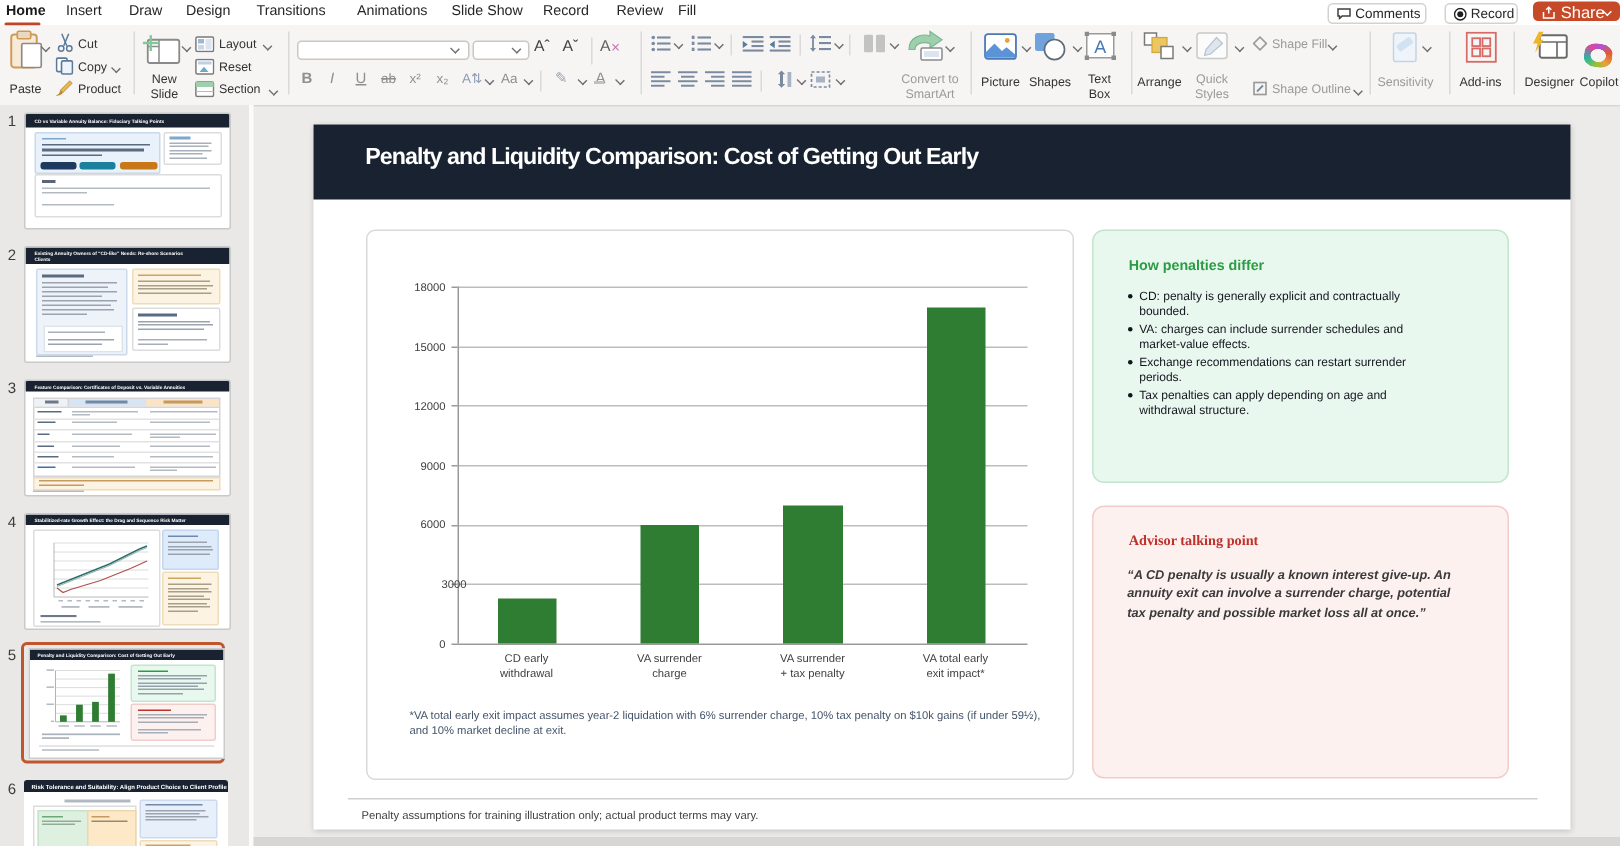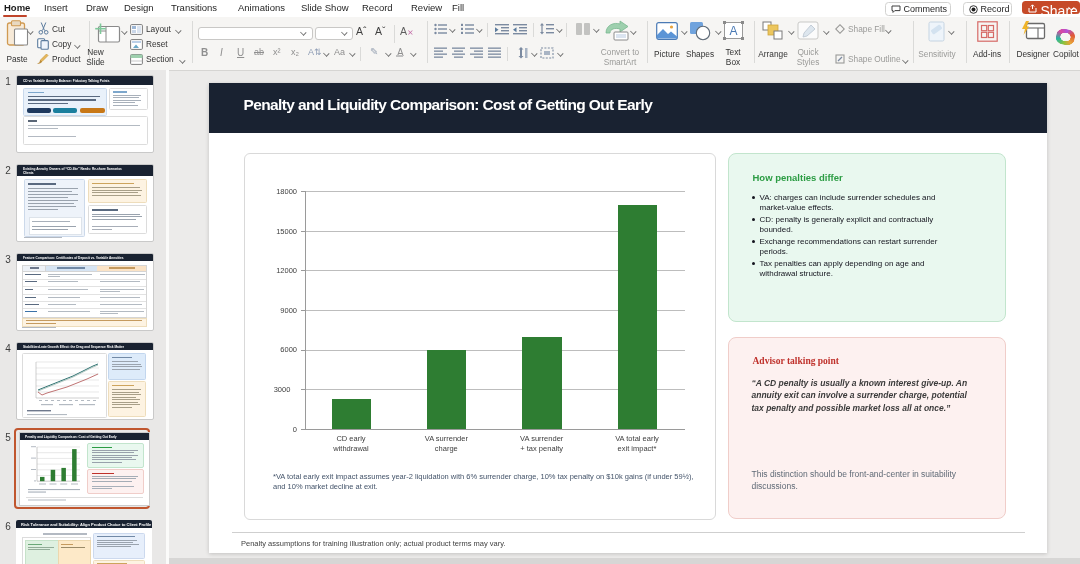--- a/index.html
+++ b/index.html
@@ -71,21 +71,21 @@
         <circle cx="4.5" cy="4.5" r="3.8" fill="none" stroke="#1f1f1f" stroke-width="0.9"></circle>
         <circle cx="4.5" cy="4.5" r="2" fill="#1f1f1f"></circle>
       </svg>
       <div class="abs" style="left:17px;top:1.5px;font-size:9px;color:#262626;">Record</div>
     </div>
     <div class="abs" style="left:1021.5px;top:1px;width:58.5px;height:13px;background:#c64a28;border-radius:3.5px;">
       <svg style="position:absolute;left:6px;top:2.5px;" width="10" height="9" viewBox="0 0 10 9">
         <path d="M1 4 v4 h7 v-4" fill="none" stroke="#fff" stroke-width="1"></path>
         <path d="M4.5 5 L4.5 1 M2.8 2.5 L4.5 0.8 L6.2 2.5" fill="none" stroke="#fff" stroke-width="1"></path>
       </svg>
-      <div class="abs" style="left:19px;top:1.5px;font-size:14px;color:#fff;">Share</div>
+      <div class="abs" style="left:19px;top:1.5px;font-size:11px;color:#fff;">Share</div>
       <div class="cv" style="left:47px;top:4px;border-color:#fff;"></div>
     </div>
   </div>
 
   <div class="abs" id="ribbon">
     <div class="rsep" style="left:88.5px;top:4px;height:42px;"></div>
     <div class="rsep" style="left:191.7px;top:4px;height:42px;"></div>
     <div class="rsep" style="left:426.7px;top:4px;height:42px;"></div>
     <div class="rsep" style="left:646.7px;top:4px;height:42px;"></div>
     <div class="rsep" style="left:754.4px;top:4px;height:42px;"></div>
@@ -122,21 +122,21 @@
     <div class="rlbl" style="left:52px;top:37.5px;">Product</div>
 
     <svg class="abs" style="left:95px;top:6px;" width="26" height="20" viewBox="0 0 26 20">
       <rect x="3.5" y="3.5" width="21" height="15.5" rx="1.5" fill="#fff" stroke="#8a8a8a" stroke-width="1.2"></rect>
       <line x1="11" y1="3.5" x2="11" y2="19" stroke="#8a8a8a" stroke-width="1"></line>
       <line x1="3.5" y1="8" x2="11" y2="8" stroke="#8a8a8a" stroke-width="1"></line>
       <line x1="5.5" y1="0.5" x2="5.5" y2="11" stroke="#7fc99a" stroke-width="1.6"></line>
       <line x1="0.2" y1="5.7" x2="10.8" y2="5.7" stroke="#7fc99a" stroke-width="1.6"></line>
     </svg>
     <div class="cv" style="left:122px;top:12px;"></div>
-    <div class="rlblc" style="left:75px;top:31.5px;width:41px;">New<br>Slide</div>
+    <div class="rlblc" style="left:89px;top:31.5px;width:41px;">New<br>Slide</div>
     <svg class="abs" style="left:130px;top:7px;" width="13" height="11" viewBox="0 0 13 11">
       <rect x="0.6" y="0.6" width="11.8" height="9.8" rx="1" fill="#fff" stroke="#7a7a7a" stroke-width="1"></rect>
       <rect x="2" y="2" width="4" height="3" fill="#9db7d6"></rect>
       <rect x="2" y="6" width="4" height="3" fill="#c9d6e8"></rect>
       <rect x="7" y="2" width="4" height="7" fill="#dbe4f0"></rect>
     </svg>
     <div class="rlbl" style="left:146px;top:7.5px;">Layout</div>
     <div class="cv" style="left:176px;top:11px;"></div>
     <svg class="abs" style="left:130px;top:22px;" width="13" height="11" viewBox="0 0 13 11">
       <rect x="0.6" y="0.6" width="11.8" height="9.8" rx="1" fill="#fff" stroke="#7a7a7a" stroke-width="1"></rect>
@@ -647,45 +647,44 @@
       <div class="gline" style="left:56px;top:195.6px;width:4px;background:#9a9a9a;"></div>
       <div class="gline" style="left:56px;top:235.1px;width:4px;background:#9a9a9a;"></div>
 
       <div class="abs" style="left:60px;top:37.2px;width:1px;height:237.8px;background:#9a9a9a;"></div>
 
       <div class="ylab" style="left:22px;top:33px;">18000</div>
       <div class="ylab" style="left:22px;top:72.6px;">15000</div>
       <div class="ylab" style="left:22px;top:112.2px;">12000</div>
       <div class="ylab" style="left:22px;top:151.8px;">9000</div>
       <div class="ylab" style="left:22px;top:191.4px;">6000</div>
-      <div class="ylab" style="left:22px;top:230.9px;text-align:center;">3000</div>
+      <div class="ylab" style="left:36px;top:230.9px;">3000</div>
       <div class="ylab" style="left:22px;top:270.8px;">0</div>
 
       <div class="bar" style="left:86.5px;top:245.4px;width:39.5px;height:29.6px;"></div>
       <div class="bar" style="left:181.8px;top:195.7px;width:39.5px;height:79.3px;"></div>
       <div class="bar" style="left:277.2px;top:182.6px;width:39.5px;height:92.4px;"></div>
       <div class="bar" style="left:372.5px;top:50.6px;width:39.5px;height:224.4px;"></div>
 
       <div class="xlab" style="left:66px;top:280px;">CD early<br>withdrawal</div>
       <div class="xlab" style="left:161.3px;top:280px;">VA surrender<br>charge</div>
       <div class="xlab" style="left:256.7px;top:280px;">VA surrender<br>+ tax penalty</div>
       <div class="xlab" style="left:352px;top:280px;">VA total early<br>exit impact*</div>
 
       <div class="abs" style="left:28px;top:317.5px;width:430px;font-size:7.5px;color:#44546a;line-height:10px;">*VA total early exit impact assumes year-2 liquidation with 6% surrender charge, 10% tax penalty on $10k gains (if under 59½), and 10% market decline at exit.</div>
     </div>
     <div class="abs" id="greenpanel">
       <div class="abs" style="left:24px;top:18px;font-size:9.5px;font-weight:bold;color:#2b9c43;">How penalties differ</div>
       <div class="abs" style="left:21px;top:39.5px;width:235px;">
+        <div class="bull">CD: penalty is generally explicit and contractually<br>bounded.</div>
         <div class="bull">VA: charges can include surrender schedules and<br>market-value effects.</div>
-        <div class="bull">CD: penalty is generally explicit and contractually<br>bounded.</div>
         <div class="bull">Exchange recommendations can restart surrender<br>periods.</div>
         <div class="bull">Tax penalties can apply depending on age and<br>withdrawal structure.</div>
       </div>
     </div>
     <div class="abs" id="pinkpanel">
       <div class="abs" style="left:24px;top:18px;font-size:9.5px;font-weight:bold;color:#bf312b;font-family:Liberation Serif, serif;">Advisor talking point</div>
       <div class="abs" style="left:23px;top:39px;width:250px;font-size:8.5px;font-style:italic;font-weight:bold;color:#3a3a3a;line-height:12.3px;">“A CD penalty is usually a known interest give-up. An<br>annuity exit can involve a surrender charge, potential<br>tax penalty and possible market loss all at once.”</div>
-      <div class="abs" style="left:23px;top:131px;width:250px;font-size:8.5px;color:#5f6a76;line-height:11.5px;">This distinction should be front-and-center in suitability<br>discussions.</div>
     </div>
     <div class="abs" style="left:23px;top:448.5px;width:793px;height:1px;background:#cfcfcf;"></div>
     <div class="abs" style="left:32.5px;top:455.5px;font-size:7.5px;color:#3f3f3f;">Penalty assumptions for training illustration only; actual product terms may vary.</div>
   </div>
 </div>
 
 </body></html>

